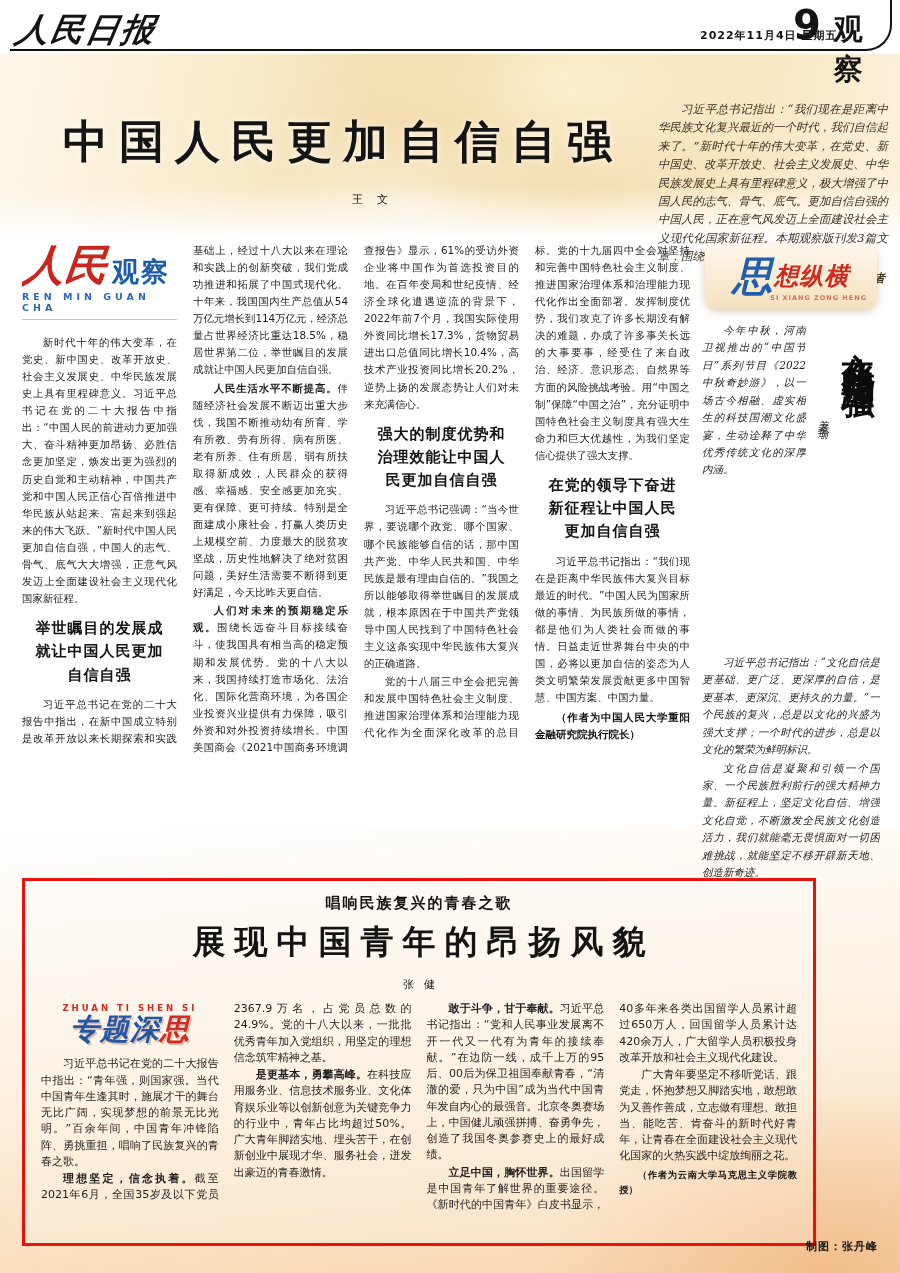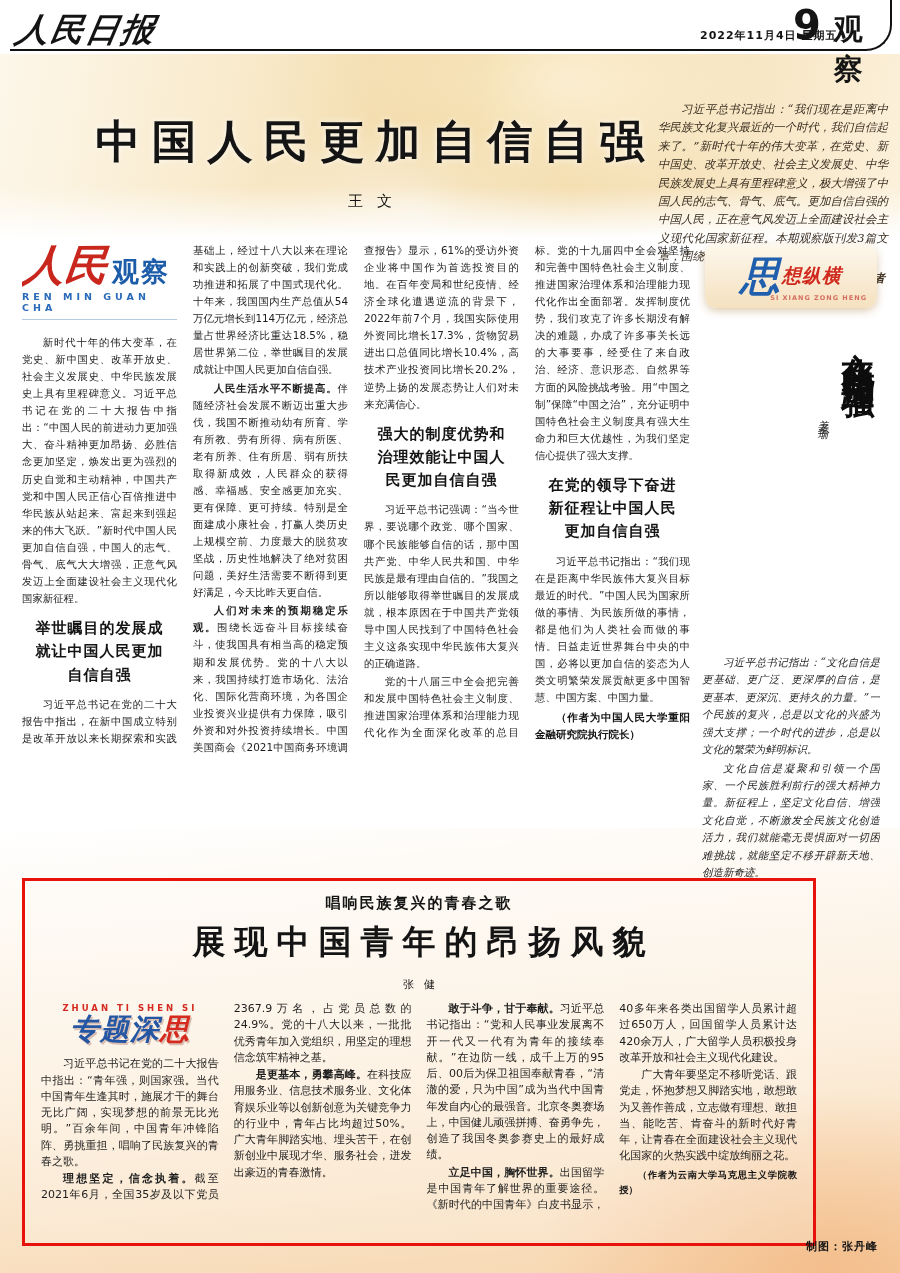--- a/index.html
+++ b/index.html
@@ -22,25 +22,25 @@
   .header-rule{position:absolute;left:10px;top:0;width:882px;height:51px;
     border-bottom:2.5px solid #111;border-right:2.5px solid #111;border-bottom-right-radius:26px}
   .masthead{position:absolute;left:16px;top:8px;font-family:"DejaVu Serif","Liberation Serif",serif;
     font-style:italic;font-weight:bold;font-size:33px;letter-spacing:2px;transform:skewX(-10deg)}
   .issue-date{position:absolute;left:700px;top:28px;font-size:11px;font-weight:bold;letter-spacing:1px}
   .page-no{position:absolute;left:793px;top:2px;display:flex;align-items:baseline;gap:13px}
   .page-no .num{font-size:40px;font-weight:600}
   .page-no .name{font-size:29px;font-weight:600;letter-spacing:7px}
 
   
-  .main-title{position:absolute;left:52px;top:112px;width:636px;text-align:center;
+  .main-title{position:absolute;left:52px;top:112px;width:636px;
     font-size:45px;font-weight:bold;letter-spacing:11px;padding-left:11px;
     text-shadow:0 0 6px rgba(255,255,255,.8)}
   .main-byline{position:absolute;left:52px;top:192px;width:636px;text-align:center;
-    font-family:"DejaVu Serif","Liberation Serif",serif;font-size:15px;letter-spacing:14px;padding-left:14px}
+    font-family:"DejaVu Serif","Liberation Serif",serif;font-size:11px;letter-spacing:14px;padding-left:14px}
   .editor-note{position:absolute;left:658px;top:100px;width:230px;
     font-family:"DejaVu Serif","Liberation Serif",serif;font-style:italic;
     font-size:11.5px;line-height:1.6;color:#3a2f22;text-align:justify}
   .editor-note .note-text{text-indent:2em}
   .editor-sig{text-align:right;font-weight:bold;margin-top:3px;letter-spacing:3px}
 
   
   .main-article{position:absolute;left:22px;top:242px;width:668px;height:632px;
     column-count:4;column-gap:16px;overflow:hidden}
   .para{font-size:10.4px;line-height:1.64;text-align:justify;text-indent:2em;color:#1d1d1d;margin-bottom:1px}
@@ -77,21 +77,21 @@
     font-size:29px;line-height:1.15;letter-spacing:1px;text-shadow:1.5px 1.5px 0 rgba(130,50,35,.28);transform:skewX(-5deg)}
   .zt-blue{color:#2456a4}
   .zt-red{color:#d42a1f}
 
   
   .sidebar{position:absolute;left:702px;top:244px;width:178px;height:1012px}
   .badge-sxzh{width:172px;height:64px;margin:0 auto 14px;position:relative;
     background:linear-gradient(180deg,#fdf7ec,#f5e1bf);border-radius:12px;
     box-shadow:0 3px 8px rgba(176,126,62,.4);display:flex;align-items:center;justify-content:center;gap:2px}
   .sx{color:#1f5fae;font-family:"DejaVu Serif","Liberation Serif",serif;font-style:italic;font-weight:900;font-size:40px;line-height:1}
-  .xzh{color:#cf2a1d;font-family:Liberation Sans, sans-serif;font-style:italic;font-weight:900;font-size:19px;letter-spacing:1px}
+  .xzh{color:#cf2a1d;font-family:Liberation Sans, sans-serif;font-style:italic;font-weight:900;font-size:24px;letter-spacing:1px}
   .sx-pinyin{position:absolute;right:10px;bottom:6px;font-size:6.5px;color:#d4705f;letter-spacing:1px;font-weight:bold}
   .sb-top{display:flex;height:320px}
   .sb-text .para{font-family:"DejaVu Serif","Liberation Serif",serif;font-style:italic;
     font-size:10.5px;line-height:1.66;color:#242424}
   .sb-opening{flex:1;overflow:hidden}
   .vertical-author{writing-mode:vertical-rl;font-family:"DejaVu Serif","Liberation Serif",serif;
     font-style:italic;font-size:11px;letter-spacing:5px;margin:88px 2px 0 8px;color:#222}
   .vertical-title{writing-mode:vertical-rl;font-size:33px;font-weight:bold;letter-spacing:5px;
     padding-top:4px;margin-left:4px;color:#0d0d0d}
   .sb-rest{margin-top:12px;overflow:hidden;max-height:540px}
@@ -160,20 +160,21 @@
 </div>
 
 <div class="sidebar">
   <div class="badge-sxzh">
     <span class="sx">思</span>
     <span class="xzh">想纵横</span>
     <span class="sx-pinyin">SI XIANG ZONG HENG</span>
   </div>
   <div class="sb-top">
     <div class="sb-opening sb-text">
+        <p class="para">今年中秋，河南卫视推出的“中国节日”系列节目《2022中秋奇妙游》，以一场古今相融、虚实相生的科技国潮文化盛宴，生动诠释了中华优秀传统文化的深厚内涵。</p>
       </div>
     <div class="vertical-author">姜圣瑜</div>
     <div class="vertical-title">文化自信明显增强</div>
   </div>
   <div class="sb-rest sb-text">
       <p class="para">习近平总书记指出：“文化自信是更基础、更广泛、更深厚的自信，是更基本、更深沉、更持久的力量。”一个民族的复兴，总是以文化的兴盛为强大支撑；一个时代的进步，总是以文化的繁荣为鲜明标识。</p>
       <p class="para">文化自信是凝聚和引领一个国家、一个民族胜利前行的强大精神力量。新征程上，坚定文化自信、增强文化自觉，不断激发全民族文化创造活力，我们就能毫无畏惧面对一切困难挑战，就能坚定不移开辟新天地、创造新奇迹。</p>
     </div>
   <div class="credit">制图：张丹峰</div>
 </div>

